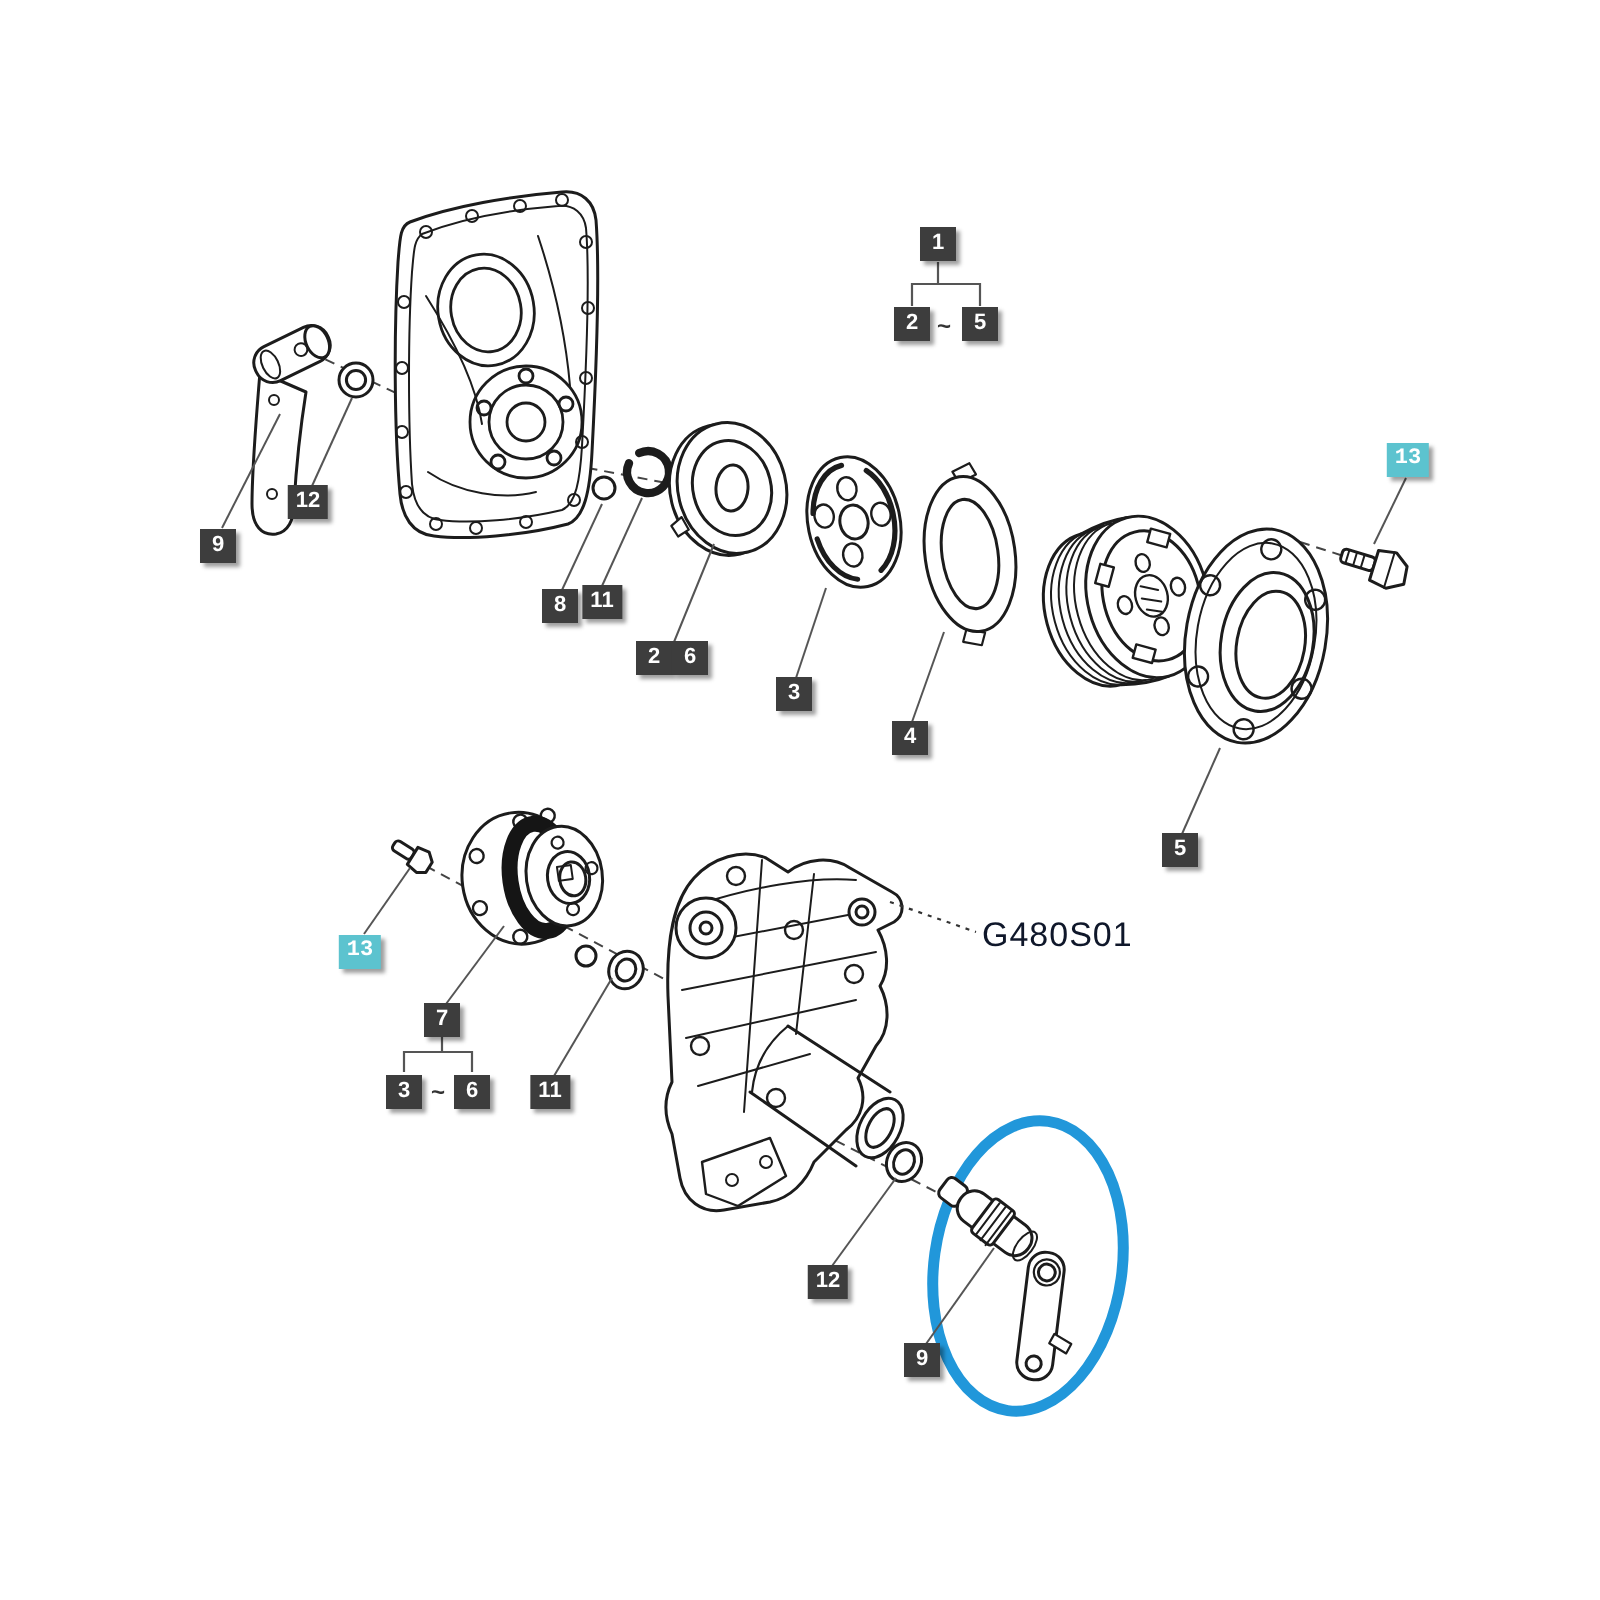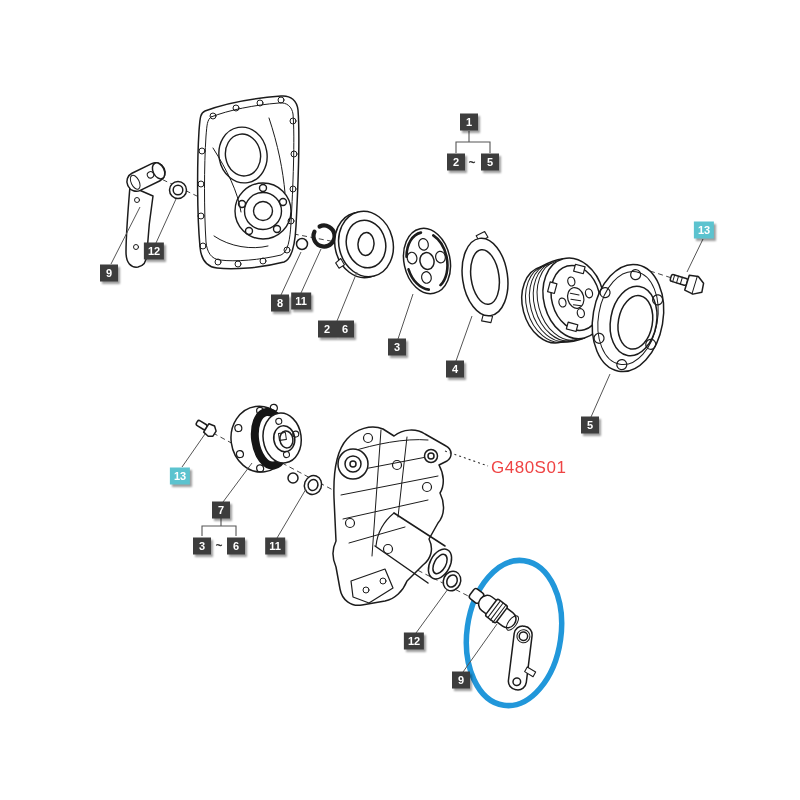--- a/index.html
+++ b/index.html
@@ -8,29 +8,29 @@
   .stage svg{position:absolute;left:0;top:0;}
   .labels{position:absolute;left:0;top:0;width:800px;height:800px;pointer-events:none;}
   .part-label{
     position:absolute;transform:translate(-50%,-50%);
     background:var(--label-bg,#3d3d3d);color:var(--label-fg,#ffffff);
     font:bold 11px/1 "Liberation Sans",sans-serif;
     padding:3px 4px;min-width:10px;text-align:center;
     box-shadow:2px 2px 2px rgba(0,0,0,.38);
     pointer-events:auto;cursor:pointer;
   }
-  .part-label.teal{background:var(--teal-bg,#5cc3cf);}
+  .part-label.teal{background:var(--teal-bg,#5cc3cf);font-family:Liberation Mono, monospace;}
   .range-tilde{
     position:absolute;transform:translate(-50%,-50%);
     color:#333;font:bold 12px/1 "Liberation Sans",sans-serif;
     background:none;box-shadow:none;pointer-events:none;
   }
   .part-code{
     position:absolute;left:491px;top:459px;
-    font:17px/1.1 "Liberation Sans",sans-serif;color:#ef4444;letter-spacing:.5px;
+    font:17px/1.1 "Liberation Sans",sans-serif;color:#0f172a;letter-spacing:.5px;
   }
 </style>
 </head>
 <body>
 
 <div class="stage" style="--label-bg: #3d3d3d; --label-fg: #ffffff; --teal-bg: #5cc3cf; --highlight: #2197da;">
 
 <svg width="800" height="800" viewBox="0 0 800 800">
 
   <g stroke="#444" stroke-width="1" fill="none" stroke-dasharray="5 3.5">

